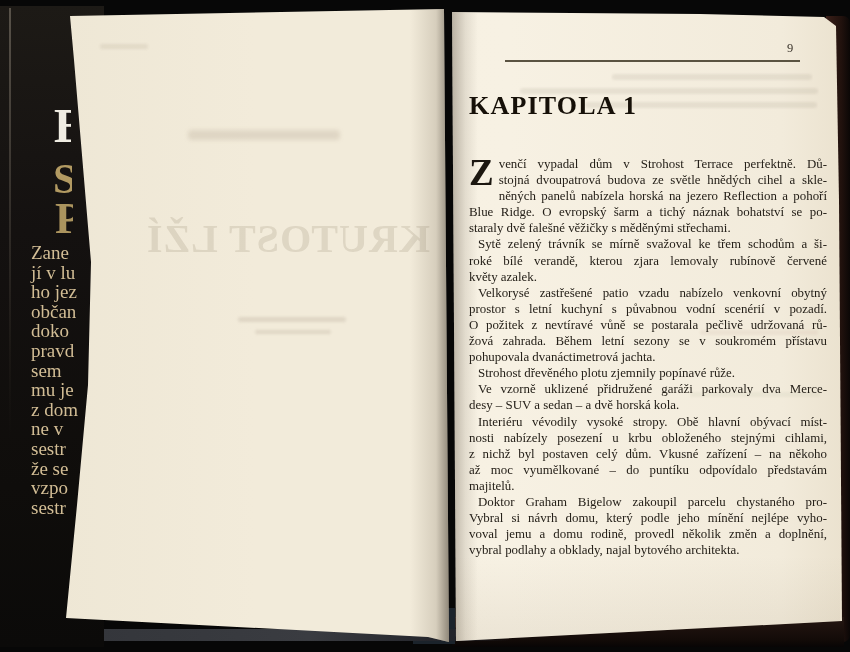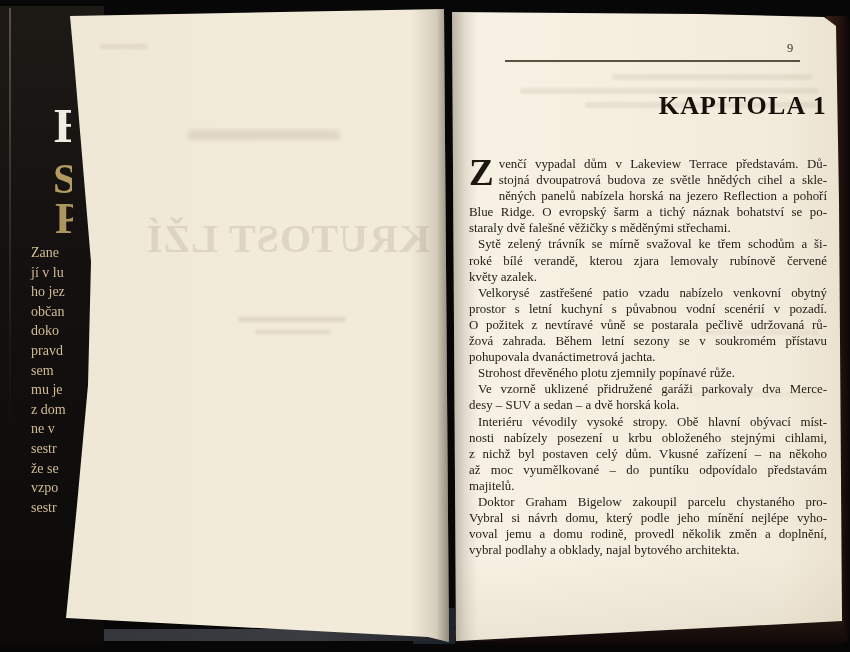--- a/index.html
+++ b/index.html
@@ -10,21 +10,21 @@
   
   .cover-left{left:0;top:6px;width:104px;height:641px;
     background:linear-gradient(180deg,#1d1a16 0%,#141110 35%,#0f0d0b 75%,#0b0a09 100%);}
   .spine-hl{left:9px;top:2px;width:2px;height:430px;
     background:linear-gradient(180deg,rgba(160,150,135,.45),rgba(90,80,65,.12) 80%,transparent);}
   .flap-frag{overflow:hidden;font-weight:bold;}
   .flap-frag span{display:block;}
   .frag-0{left:54px;top:104px;width:17px;height:46px;font-size:48px;line-height:44px;color:#efece2;}
   .frag-1{left:53px;top:161px;width:19px;height:39px;font-size:42px;line-height:37px;color:#b29a62;}
   .frag-2{left:55px;top:199px;width:18px;height:42px;font-size:44px;line-height:40px;color:#ab945e;}
-  .flap-text{left:31px;top:243px;font-size:14px;line-height:19.6px;color:#d2bd95;white-space:nowrap;}
+  .flap-text{left:31px;top:243px;font-size:19px;line-height:19.6px;color:#d2bd95;white-space:nowrap;}
 
   
   .cover-right{left:826px;top:16px;width:24px;height:626px;border-radius:0 7px 7px 0;
     background:linear-gradient(90deg,#3a1f18,#20110d 65%,#0b0706);}
   .cover-bottom-right{left:452px;top:617px;width:392px;height:30px;
     background:linear-gradient(180deg,#251712,#130b08 75%,#080505);}
   .gutter-wedge{left:413px;top:608px;width:42px;height:36px;background:#1b232b;}
   .table-strip{left:62px;top:629px;width:448px;height:12px;
     background:linear-gradient(90deg,rgba(40,41,45,0),#34363b 8%,#3a3c41 55%,#23242a 85%,transparent);}
 
@@ -51,21 +51,21 @@
   .pr-bottom-shade{left:452px;top:556px;width:388px;height:84px;
     background:linear-gradient(180deg,transparent,rgba(120,100,70,.09));}
   .pagenum{left:787px;top:41px;font-size:12.5px;color:#3a342b;}
   .rule{left:505px;top:60px;width:295px;height:1.6px;background:#5a5341;}
   .gh-r{background:rgba(110,98,75,.10);filter:blur(1.3px);border-radius:3px;}
   .gh-r1{left:612px;top:74px;width:200px;height:6px;}
   .gh-r2{left:520px;top:88px;width:298px;height:6px;}
   .gh-r3{left:585px;top:102px;width:232px;height:6px;}
   .gh-r4{left:700px;top:330px;width:118px;height:5px;background:rgba(150,100,90,.07);}
   .gh-r5{left:690px;top:392px;width:130px;height:5px;background:rgba(120,130,90,.06);}
-  .heading{left:469px;top:91px;width:358px;text-align:right;font-size:26px;font-weight:bold;
+  .heading{left:469px;top:91px;width:358px;text-align:left;font-size:26px;font-weight:bold;
     letter-spacing:1.2px;color:#161008;}
   .body{left:469px;top:156px;width:358px;font-size:12.9px;color:#252019;}
   .ln{height:16.1px;line-height:16.1px;overflow:hidden;text-align:justify;text-align-last:justify;}
   .ln.lastln{text-align-last:auto;}
   .ln.ind{text-indent:9px;}
   .dcap{float:left;font-size:37px;line-height:29px;height:32px;padding:2px 5px 0 0;
     font-weight:bold;color:#1c1710;}
 </style>
 </head>
 <body>
@@ -124,21 +124,21 @@
     <div class="abs gh-r gh-r2"></div>
     <div class="abs gh-r gh-r3"></div>
     <div class="abs gh-r gh-r4"></div>
     <div class="abs gh-r gh-r5"></div>
     <div class="abs rule"></div>
     <div class="abs pagenum">9</div>
     <div class="abs heading">KAPITOLA 1</div>
     <div class="abs body">
         <div>
           <span class="dcap">Z</span>
-          <div class="ln">venčí vypadal dům v Lakeview Terrace představám. Dů-</div>
+          <div class="ln">venčí vypadal dům v Strohost Terrace perfektně. Dů-</div>
           <div class="ln">stojná dvoupatrová budova ze světle hnědých cihel a skle-</div>
           <div class="ln">něných panelů nabízela horská na jezero Reflection a pohoří</div>
           <div class="ln">Blue Ridge. O evropský šarm a tichý náznak bohatství se po-</div>
           <div class="ln lastln">staraly dvě falešné věžičky s měděnými střechami.</div>
         </div>
         <div>
           <div class="ln ind">Sytě zelený trávník se mírně svažoval ke třem schodům a ši-</div>
           <div class="ln">roké bílé verandě, kterou zjara lemovaly rubínově červené</div>
           <div class="ln lastln">květy azalek.</div>
         </div>

